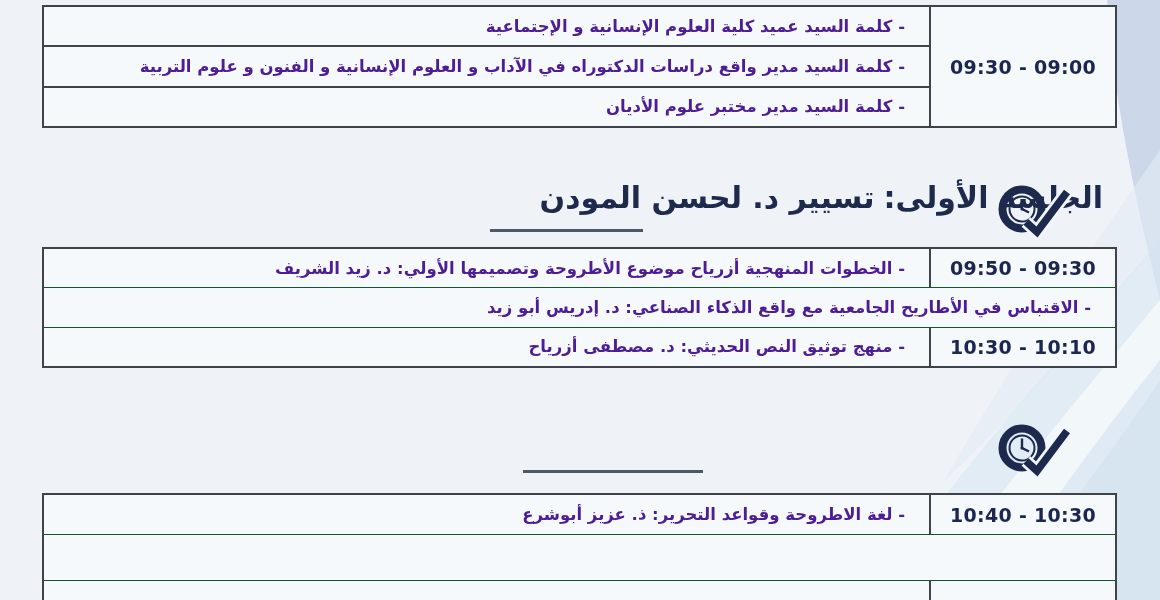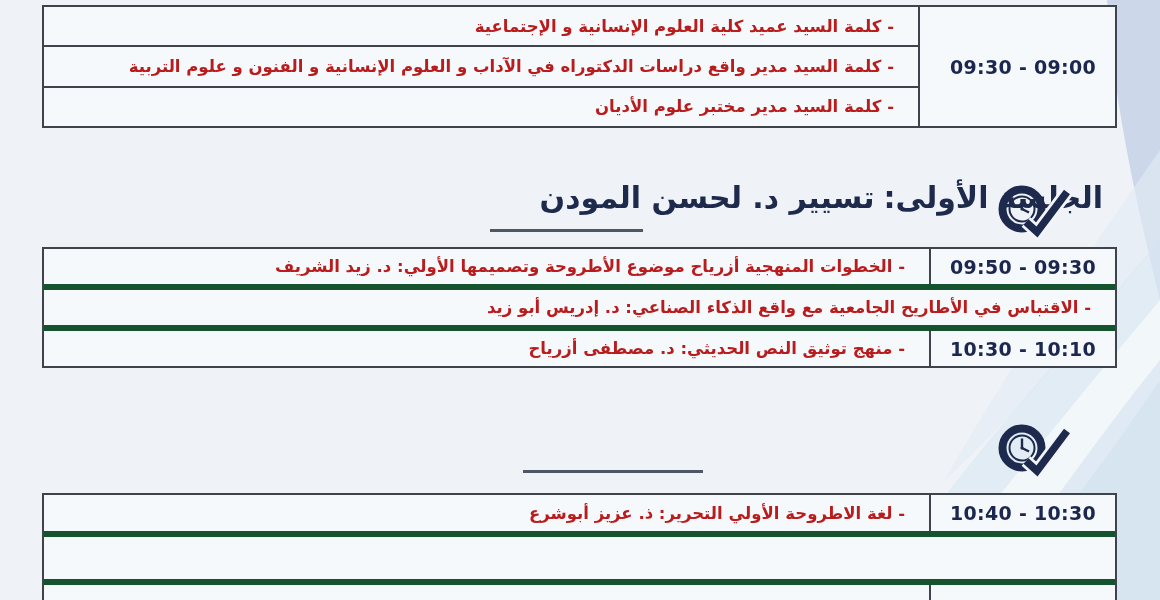--- a/index.html
+++ b/index.html
@@ -24,44 +24,44 @@
     box-sizing:border-box;
     display:flex;
   }
   .t1{top:5px;height:123px;}
   .content-col{flex:1;display:flex;flex-direction:column;min-width:0;}
   .t1 .trow{flex:1;display:flex;border-bottom:2px solid #3f444c;min-width:0;}
   .t1 .trow:last-child{border-bottom:none;}
   .time-col{
     width:184px;flex:none;
     border-left:2px solid #3f444c;
-    display:flex;align-items:center;justify-content:center;padding-left:11px;
+    display:flex;align-items:center;justify-content:center;
   }
   .stack{flex-direction:column;}
   .srow{display:flex;min-width:0;}
-  .srow + .srow{border-top:6px solid #14532d;}
+  .srow + .srow{border-top:1px solid #14532d;}
   .srow .time{
     width:184px;flex:none;
     border-left:2px solid #3f444c;
     display:flex;align-items:center;justify-content:center;
   }
   .t2{top:247px;height:121px;}
   .t2 .srow{flex:1;}
   .t3{top:493px;height:152px;}
   .t3 .srow:nth-child(1){height:39px;}
   .t3 .srow:nth-child(2){height:45px;}
   .t3 .srow:nth-child(3){height:62px;}
 
   .cell{
     flex:1;min-width:0;
     direction:rtl;
     display:flex;align-items:center;justify-content:flex-start;
     padding:0 24px 0 10px;
     font-size:16.5px;
-    color:#b91c1c;
+    color:#4c1d95;
     white-space:nowrap;
     overflow:hidden;
   }
   .time,.time-col{
     direction:ltr;
     font-size:19px;
     color:#1c2750;
     letter-spacing:.3px;
   }
 
@@ -149,21 +149,21 @@
     <circle cx="26" cy="27" r="12.5" fill="none" stroke="#1e2a4d" stroke-width="2"></circle>
     <circle cx="26" cy="27" r="1.6" fill="#1e2a4d"></circle>
     <line x1="26" y1="27" x2="26" y2="17.5" stroke="#1e2a4d" stroke-width="2.4"></line>
     <line x1="26" y1="27" x2="33" y2="30.5" stroke="#1e2a4d" stroke-width="2.4"></line>
     <path d="M30,40 L41,50 L71,10" fill="none" stroke="#f2f6fa" stroke-width="13" stroke-linecap="butt" stroke-linejoin="miter"></path>
     <path d="M30,40 L41,50 L71,10" fill="none" stroke="#1e2a4d" stroke-width="7.5" stroke-linecap="butt" stroke-linejoin="miter"></path>
   </svg>
 
   <div class="table stack t3">
     <div class="srow">
-      <div class="cell">- لغة الاطروحة الأولي التحرير: ذ. عزيز أبوشرع</div>
+      <div class="cell">- لغة الاطروحة وقواعد التحرير: ذ. عزيز أبوشرع</div>
       <div class="time">10:40 - 10:30</div>
     </div>
     <div class="srow">
     </div>
     <div class="srow">
       <div class="cell">- خطوات منهجية في صناعة فهارس الأطروحة الجامعية: د. مولاي عبد الصمد الكاموسي</div>
       <div class="time">11:30 - 11:10</div>
     </div>
   </div>
 

